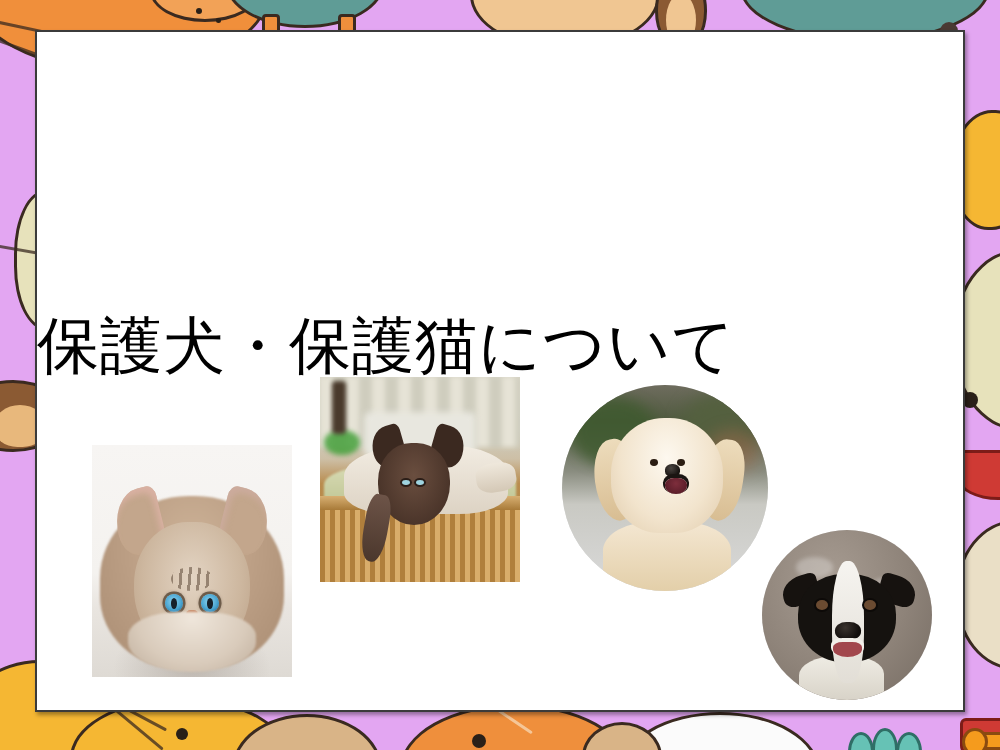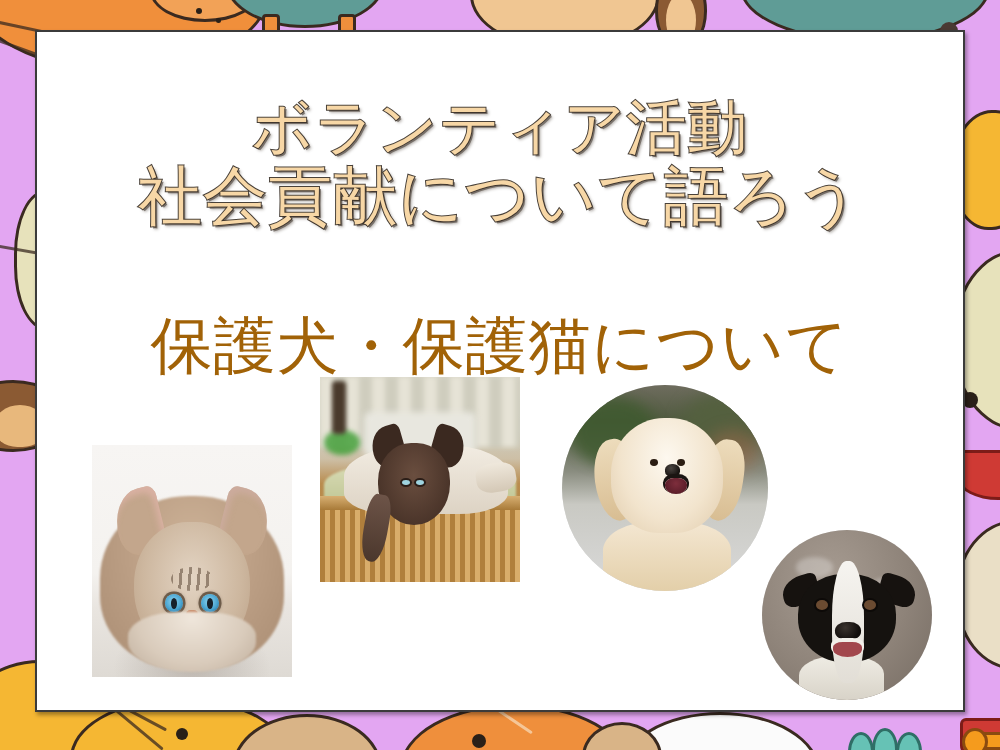--- a/index.html
+++ b/index.html
@@ -114,24 +114,23 @@
     white-space: nowrap;
   }
   .title-line.l2 { font-size: 64px; }
 
   
   #subtitle {
     position: absolute;
     top: 272px;
     left: 0;
     width: 100%;
-    text-align: center;
     font-size: 62px;
     font-weight: 400;
-    color: #a16207;
+    color: #000000;
     letter-spacing: 1px;
     white-space: nowrap;
   }
 
   
   .photo {
     position: absolute;
     overflow: hidden;
     background: #ddd;
   }
@@ -505,24 +504,20 @@
     <div class="blob e-ell" style="left:582px; top:722px; width:80px; height:70px; background:#d9b487;"></div>
     <div class="paw-pad" style="left:848px; top:732px; width:20px; height:34px;"></div>
     <div class="paw-pad" style="left:872px; top:728px; width:20px; height:36px;"></div>
     <div class="paw-pad" style="left:896px; top:732px; width:20px; height:34px;"></div>
     <div class="bowl" style="left:960px; top:718px; width:92px; height:42px;"></div>
     <div class="bone" style="left:972px; top:732px; width:58px; height:12px;"></div>
   </div>
 
   <div id="card">
 
-    <div id="title-block">
-      <span class="title-line l1">ボランティア活動</span>
-      <span class="title-line l2">社会貢献について語ろう</span>
-    </div>
 
     <div id="subtitle">保護犬・保護猫について</div>
 
     <div class="photo rect" id="photo-tabby-cat" style="left:55px; top:413px; width:200px; height:232px;">
       <div class="ph-inner">
         <div class="body"></div>
         <div class="ear-l"></div>
         <div class="ear-r"></div>
         <div class="face">
           <div class="stripes"></div>

